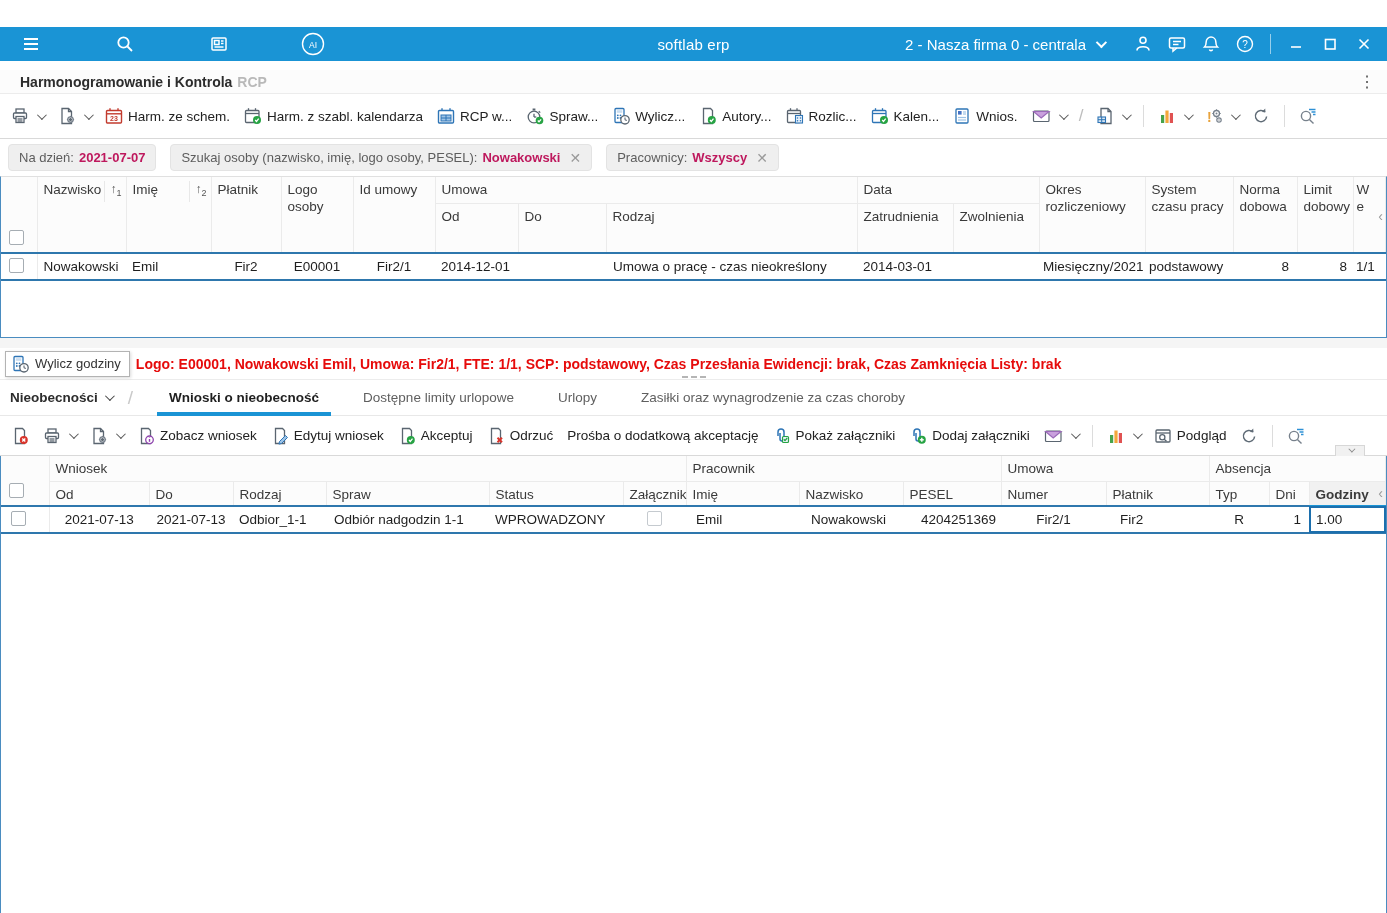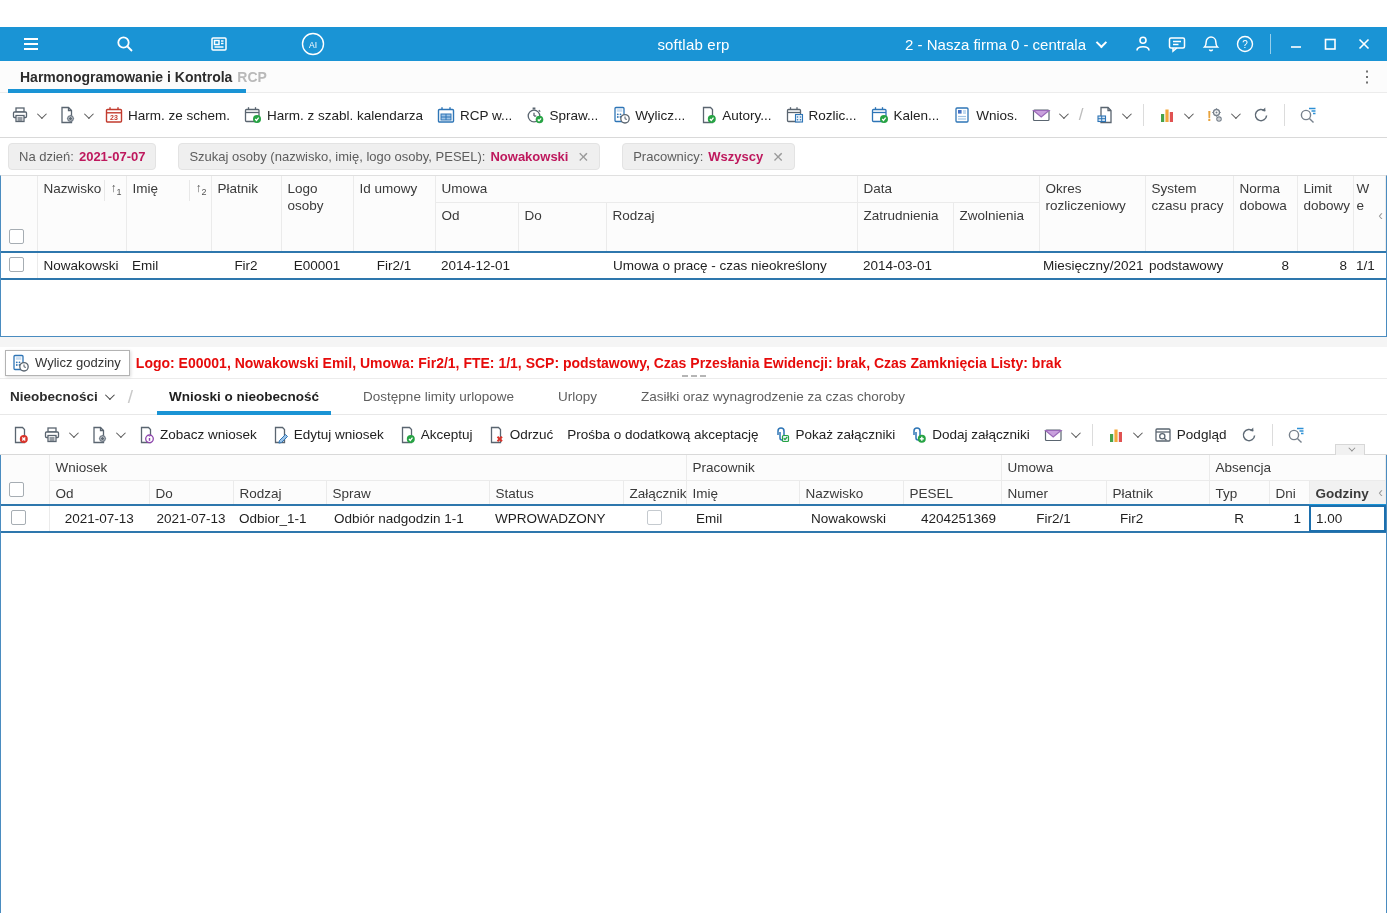--- a/index.html
+++ b/index.html
@@ -14,40 +14,40 @@
   .tb-ic + .tb-ic { margin-left:56px; }
   .app-title { position:absolute; left:50%; transform:translateX(-50%); font-size:15px; letter-spacing:.2px; }
   .tb-right { margin-left:auto; display:flex; align-items:center; }
   .company { display:flex; align-items:center; gap:10px; font-size:15px; cursor:pointer; margin-right:22px; }
   .chev-w { width:8px; height:8px; border-right:2px solid #fff; border-bottom:2px solid #fff; transform:rotate(45deg) translateY(-2px); }
   .tb-ric { width:34px; height:34px; display:flex; align-items:center; justify-content:center; cursor:pointer; }
   .tb-div { width:1px; height:20px; background:rgba(255,255,255,.55); margin:0 8px; }
   .win-btn { width:34px; height:34px; display:flex; align-items:center; justify-content:center; cursor:pointer; }
 
   
-  .pagetabs { height:32px; background:#fcfcfc; border-bottom:1px solid #ececec; display:flex; align-items:center; position:relative; }
+  .pagetabs { height:24px; background:#fcfcfc; border-bottom:1px solid #ececec; display:flex; align-items:center; position:relative;margin-top:9px; }
   .page-tab { position:relative; height:32px; display:flex; align-items:center; padding:0 18px 0 20px; font-weight:bold; font-size:14px; color:#2c2c2c; cursor:pointer; }
   .page-tab .dim { color:#b9b9b9; margin-left:5px; }
   .page-tab .underline { position:absolute; left:8px; bottom:0; width:238px; height:4px; background:#1a94d5; }
   .page-menu { margin-left:auto; margin-right:12px; color:#555; font-size:16px; cursor:pointer; }
 
   
   .toolbar { display:flex; align-items:center; background:#fff; border-bottom:1px solid #d9d9d9; padding:0 4px; position:relative; }
   .toolbar.t1 { height:45px; }
   .toolbar.t2 { height:40px; }
   .tbtn { display:flex; align-items:center; gap:5px; padding:4px 7px; border-radius:3px; color:#222; white-space:nowrap; cursor:pointer; }
   .chev { width:7px; height:7px; border-right:1.6px solid #5a5a5a; border-bottom:1.6px solid #5a5a5a; transform:rotate(45deg) translateY(-2px); margin-left:3px; display:inline-block; }
   .sep-slash { color:#bdbdbd; font-size:17px; padding:0 6px; }
   .sep-pipe { width:1px; height:22px; background:#dcdcdc; margin:0 7px; }
   svg.i { display:block; }
   .mini-tab { position:absolute; right:22px; bottom:-1px; width:30px; height:11px; background:#f1f1f1; border:1px solid #d7d7d7; border-bottom:none; display:flex; align-items:center; justify-content:center; }
   .mini-tab .chev { width:5px; height:5px; border-color:#8b8b8b; margin:0 0 2px 0; }
 
   
-  .chips { height:37px; display:flex; align-items:center; gap:22px; padding:0 8px; background:#fff; }
+  .chips { height:37px; display:flex; align-items:center; gap:14px; padding:0 8px; background:#fff; }
   .chip { height:27px; display:flex; align-items:center; gap:5px; background:#efefef; border:1px solid #e3e3e3; border-radius:4px; padding:0 10px; font-size:13px; color:#5d5d5d; cursor:pointer; }
   .chip b { color:#be185d; }
   .chip .x { color:#9a9a9a; font-size:14px; margin-left:4px; cursor:pointer; }
 
   
   .gridwrap { position:relative; background:#fff; border:1px solid #4a8cc0; border-top:1px solid #e0e0e0; }
   .gridwrap.g1 { height:162px; }
   .gridwrap.g2 { height:475px; }
   table { border-collapse:collapse; width:100%; table-layout:fixed; }
   th { font-weight:normal; text-align:left; color:#3a3a3a; background:#fcfcfc; border-right:1px solid #ebebeb; border-bottom:1px solid #ebebeb; padding:4px 0 2px 6px; vertical-align:top; font-size:13.5px; line-height:17px; cursor:pointer; }

